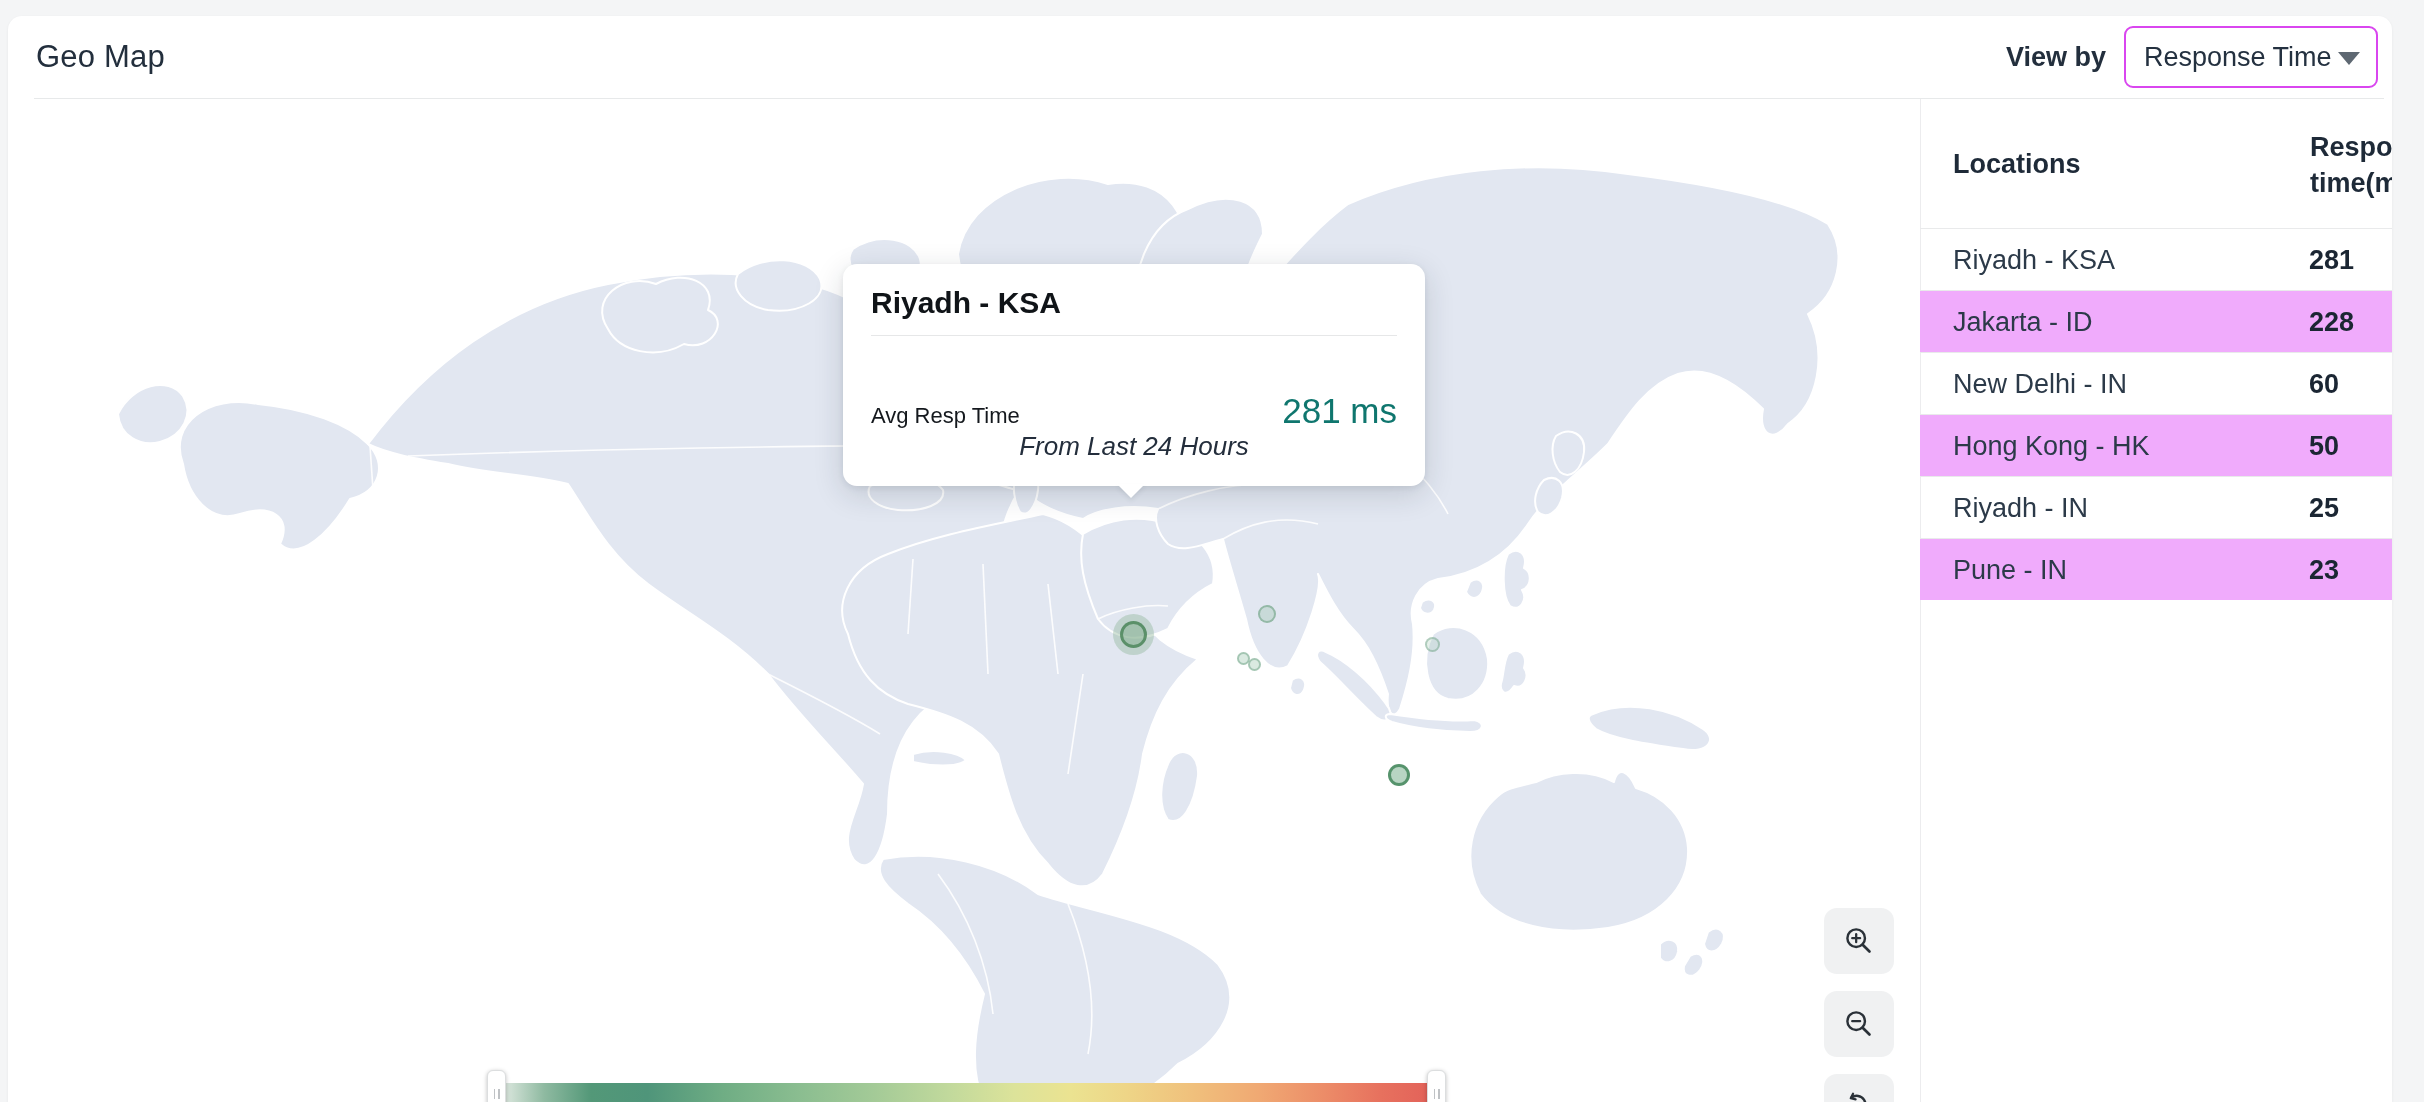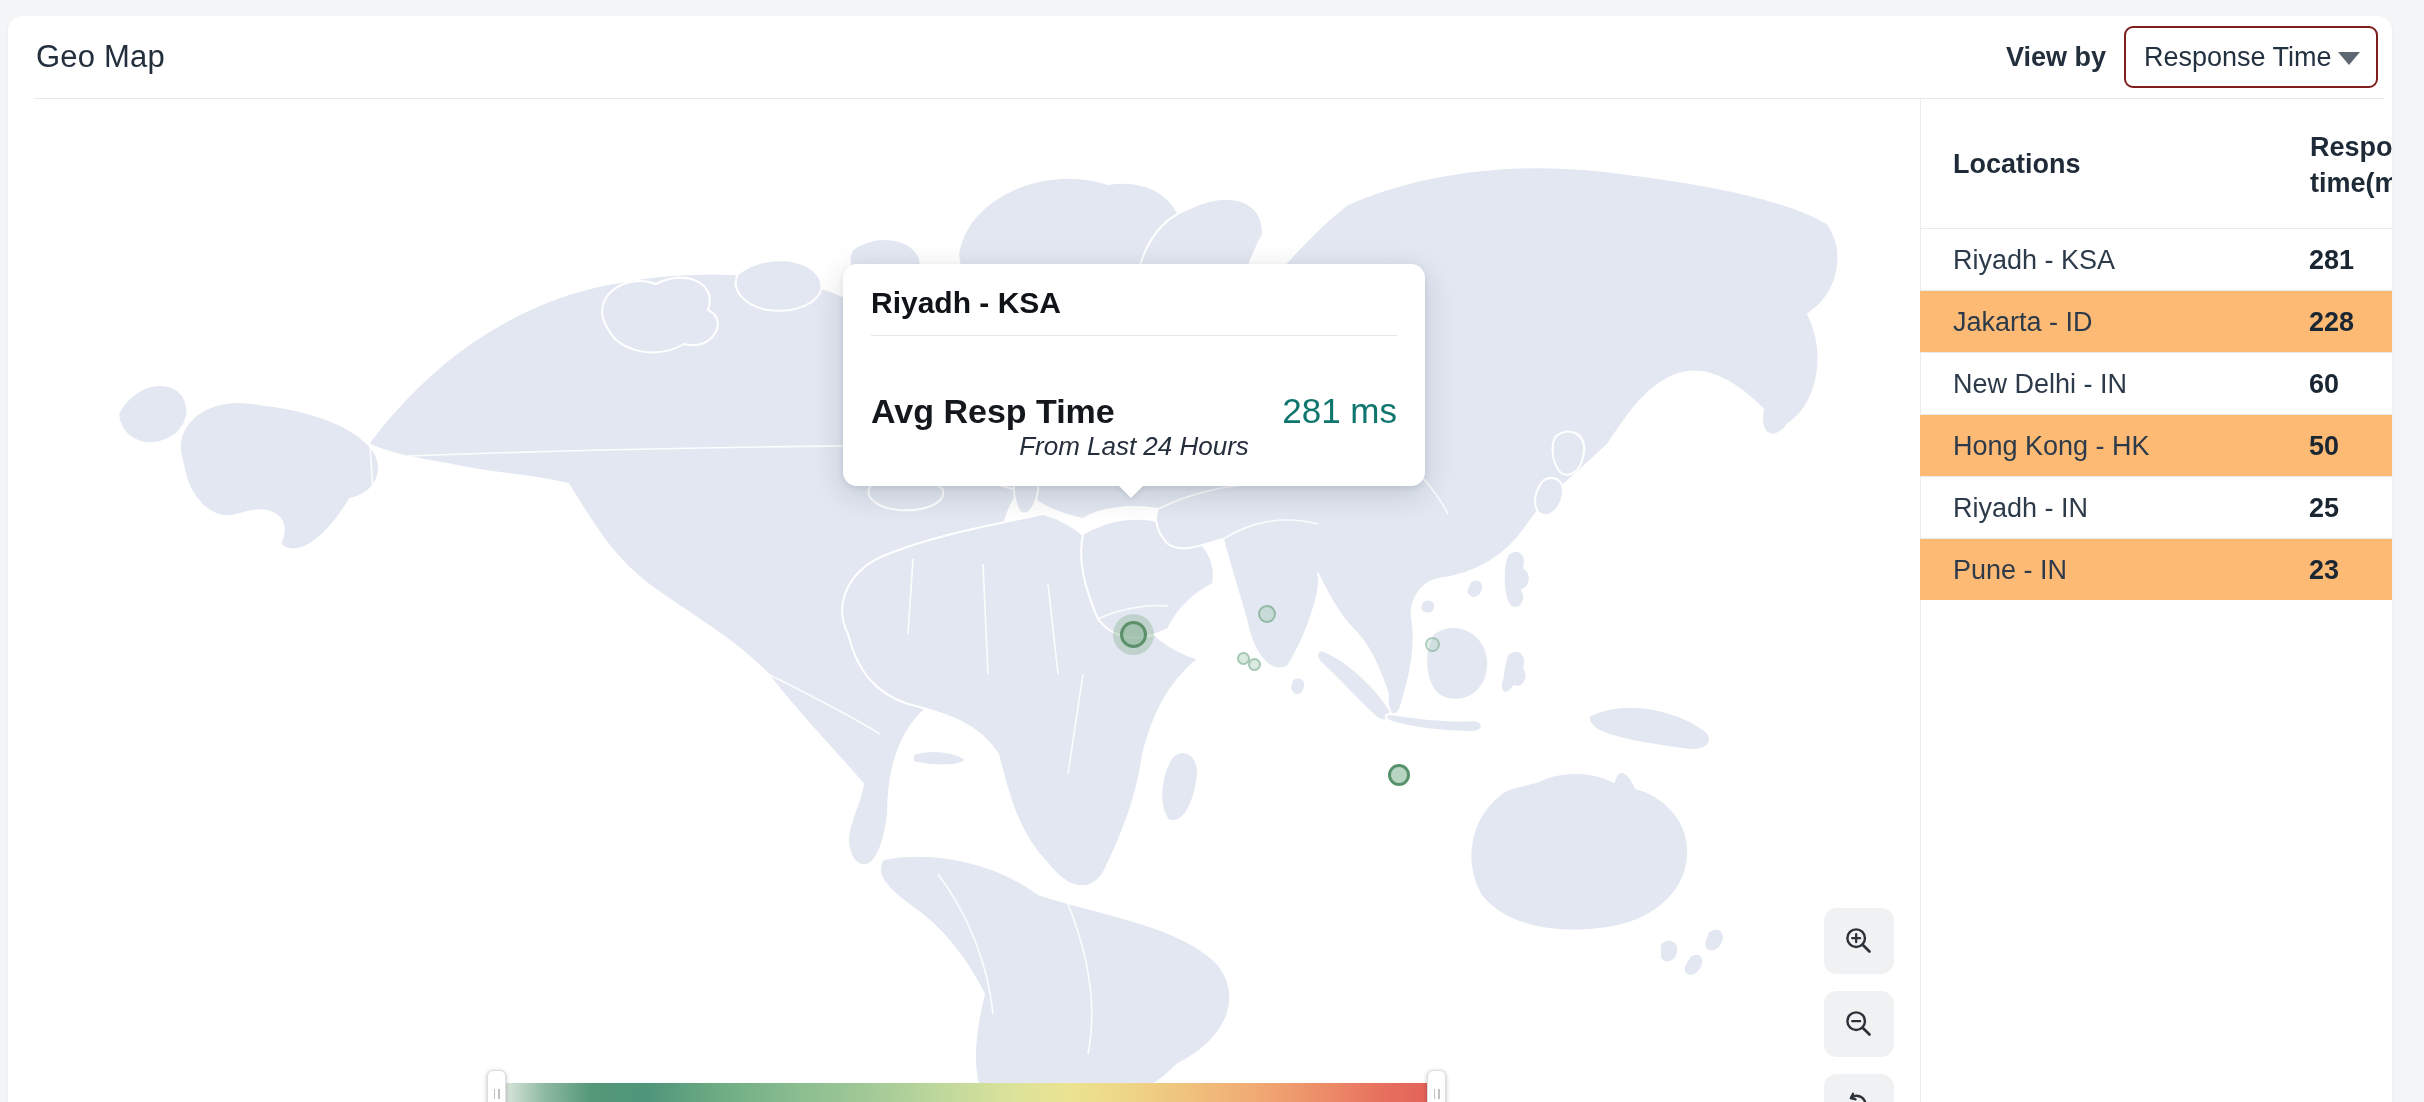--- a/index.html
+++ b/index.html
@@ -13,21 +13,21 @@
           box-shadow:0 1px 3px rgba(20,30,40,.06); }
 
   
   .card-header { position:absolute; left:0; top:0; width:100%; height:82px; }
   .card-title { position:absolute; left:28px; top:50%; transform:translateY(-50%);
                 font-size:31px; color:#232f3d; letter-spacing:.2px; }
   .header-right { position:absolute; right:14px; top:0; height:82px;
                   display:flex; align-items:center; gap:18px; }
   .viewby-label { font-size:27px; font-weight:bold; color:#232f3d;margin-left:44px; }
   .dropdown { position:relative; width:254px; height:62px; background:#fff;
-              border:2px solid #7f1d1d; border-radius:9px; display:flex;
+              border:2px solid #d946ef; border-radius:9px; display:flex;
               align-items:center; padding:0 52px 0 18px; cursor:pointer; }
   .dropdown-value { font-size:27px; color:#243140; white-space:nowrap; }
   .dropdown-caret { position:absolute; right:16px; top:50%; margin-top:-5px;
                     width:0; height:0; border-left:11px solid transparent;
                     border-right:11px solid transparent; border-top:13px solid #5e6872; }
   .header-divider { position:absolute; left:26px; right:8px; top:82px; height:1px;
                     background:#e7e9ea; }
 
   
   .map-area { position:absolute; left:0; top:83px; width:1912px; height:1117px;
@@ -42,21 +42,21 @@
 
   
   .tooltip { position:absolute; left:835px; top:248px; width:582px; height:222px;
              background:#fff; border-radius:14px;
              box-shadow:0 8px 30px rgba(25,35,50,.16), 0 2px 6px rgba(25,35,50,.08);
              padding:22px 28px 0 28px; }
   .tooltip-title { font-size:30px; font-weight:bold; color:#101418; }
   .tooltip-divider { height:1px; background:#e6e7e8; margin-top:15px; }
   .tooltip-rows { margin-top:16px; display:flex; flex-direction:column; gap:13px; }
   .tooltip-row { display:flex; justify-content:space-between; align-items:baseline; }
-  .tooltip-row .lbl { font-size:34px; font-weight:bold; color:#14181d;margin-top:33px; }
+  .tooltip-row .lbl { font-size:22px; font-weight:normal; color:#14181d;margin-top:33px; }
   .tooltip-row .val { font-size:35px; color:#0f766e;margin-top:39px; }
   .tooltip-footer { text-align:center; font-size:26px;
                     font-style:italic; color:#242e3c; }
   .tooltip-arrow { position:absolute; left:274px; bottom:-12px; width:0; height:0;
                    border-left:14px solid transparent; border-right:14px solid transparent;
                    border-top:14px solid #ffffff;
                    filter:drop-shadow(0 3px 2px rgba(25,35,50,.08)); }
 
   
   .zoom-controls { position:absolute; left:1816px; top:809px; display:flex;
@@ -78,21 +78,21 @@
   
   .panel { position:absolute; left:1912px; top:83px; width:472px; height:1019px;
            overflow:hidden; }
   .tbl-head { position:absolute; left:0; top:0; width:100%; height:129px; }
   .tbl-head .c1 { position:absolute; left:33px; top:50px; font-size:27px;
                   font-weight:bold; color:#1e2a38; }
   .tbl-head .c2 { position:absolute; left:390px; top:30px; width:200px;
                   font-size:27px; font-weight:bold; color:#1e2a38; line-height:36px; }
   .tbl-rows { position:absolute; left:0; top:129px; width:100%; }
   .tbl-row { position:relative; width:100%; height:62px; border-top:1px solid #e9eaeb; }
-  .tbl-row.striped { background:#fdba74; }
+  .tbl-row.striped { background:#f0abfc; }
   .tbl-row .loc { position:absolute; left:33px; top:50%; transform:translateY(-50%);
                   font-size:27px; color:#2c3a49; white-space:nowrap; }
   .tbl-row .num { position:absolute; left:389px; top:50%; transform:translateY(-50%);
                   font-size:27px; font-weight:bold; color:#1b2633; }
 </style>
 </head>
 <body>
 
 <div id="stage">
   <div class="card">

